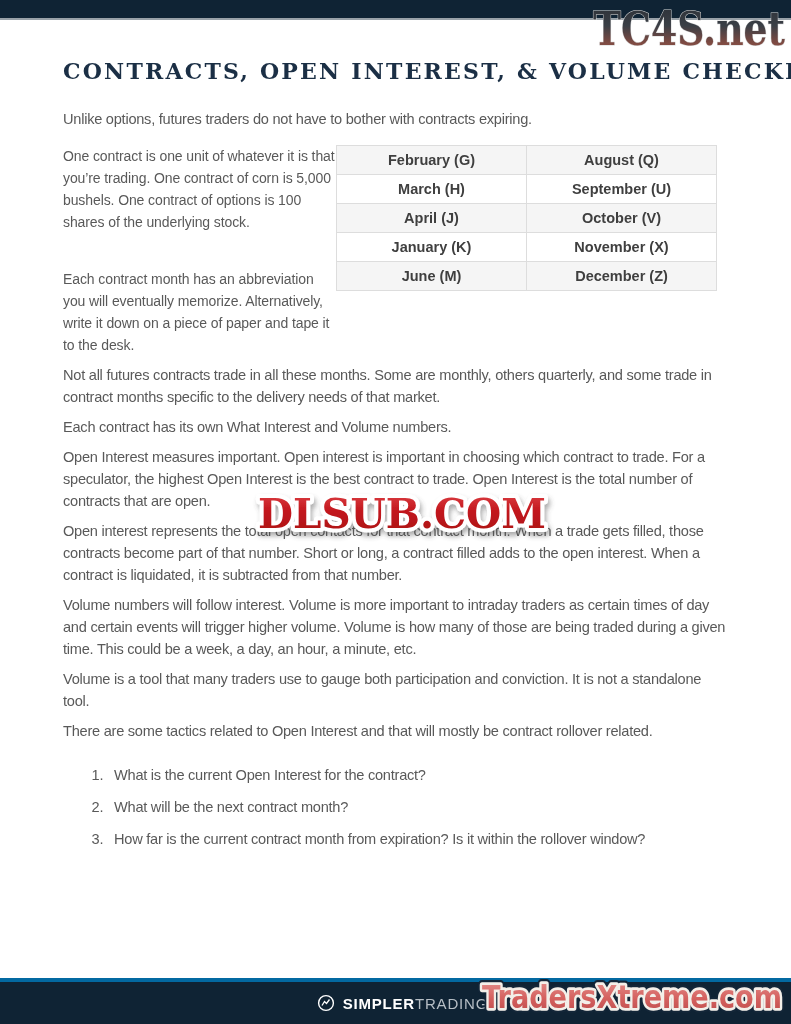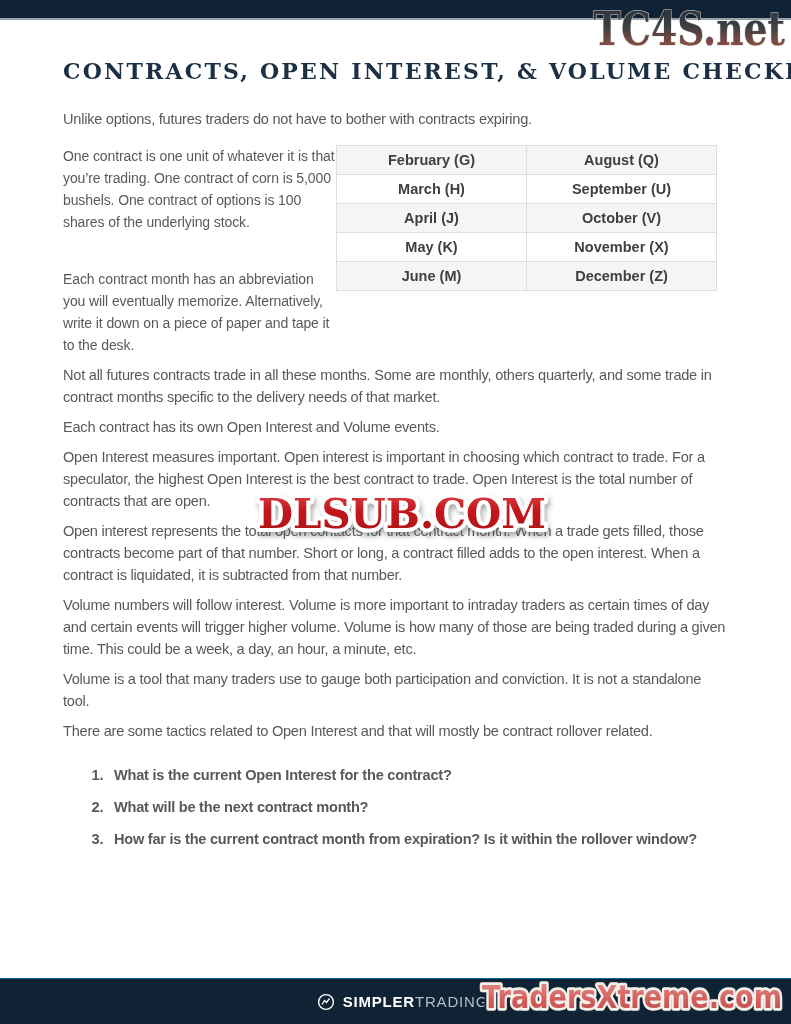--- a/index.html
+++ b/index.html
@@ -61,27 +61,27 @@
   table.months tr:nth-child(odd) td { background: #f5f5f5; }
   .para { margin-top: 8px; }
   ol.checklist {
     margin: 22px 0 0 0;
     padding-left: 44px;
     font-size: 14.6px;
     line-height: 22px;
     color: #595959;
     letter-spacing: -0.25px;
   }
-  ol.checklist li { margin-bottom: 10px; padding-left: 7px; font-weight: bold; }
+  ol.checklist li { margin-bottom: 10px; padding-left: 7px; }
   .footer {
     position: absolute;
     left: 0; bottom: 0;
     width: 791px; height: 46px;
     background: #0f2334;
-    border-top: 1px solid #0369a1;
+    border-top: 4px solid #0369a1;
     display: flex;
     align-items: center;
     justify-content: center;
     padding-left: 19px;
   }
   .brand { display: flex; align-items: center; gap: 8px; }
   .brand-text { display: flex; align-items: flex-start; white-space: nowrap; }
   .brand-bold { font-weight: bold; font-size: 15px; letter-spacing: 0.8px; color: #ffffff; }
   .brand-light { font-weight: normal; font-size: 15px; letter-spacing: 0.8px; color: #b6bec5; }
   .brand-reg { font-size: 7px; color: #b6bec5; margin-top: -2px; }
@@ -127,34 +127,34 @@
           </tr>
           <tr>
             <td>March (H)</td>
             <td>September (U)</td>
           </tr>
           <tr>
             <td>April (J)</td>
             <td>October (V)</td>
           </tr>
           <tr>
-            <td>May (K)</td>
+            <td>January (K)</td>
             <td>November (X)</td>
           </tr>
           <tr>
             <td>June (M)</td>
             <td>December (Z)</td>
           </tr>
         </tbody>
       </table>
     </div>
 
     <p class="body-text para">Not all futures contracts trade in all these months. Some are monthly, others quarterly, and some trade in contract months specific to the delivery needs of that market.</p>
 
-    <p class="body-text para">Each contract has its own Open Interest and Volume events.</p>
+    <p class="body-text para">Each contract has its own What Interest and Volume numbers.</p>
 
     <p class="body-text para"><span>Open Interest measures important. Open interest is important in choosing which contract to trade. For a speculator, the highest </span><span>Open Interest is the best contrac</span><span>t to trade. Open Interest is the total number of contracts that are open.</span></p>
 
     <p class="body-text para">Open interest represents the total open contacts for that contract month. When a trade gets filled, those contracts become part of that number. Short or long, a contract filled adds to the open interest. When a contract is liquidated, it is subtracted from that number.</p>
 
     <p class="body-text para">Volume numbers will follow interest. Volume is more important to intraday traders as certain times of day and certain events will trigger higher volume. Volume is how many of those are being traded during a given time. This could be a week, a day, an hour, a minute, etc.</p>
 
     <p class="body-text para">Volume is a tool that many traders use to gauge both participation and conviction. It is not a standalone tool.</p>
 
     <p class="body-text para">There are some tactics related to Open Interest and that will mostly be contract rollover related.</p>

